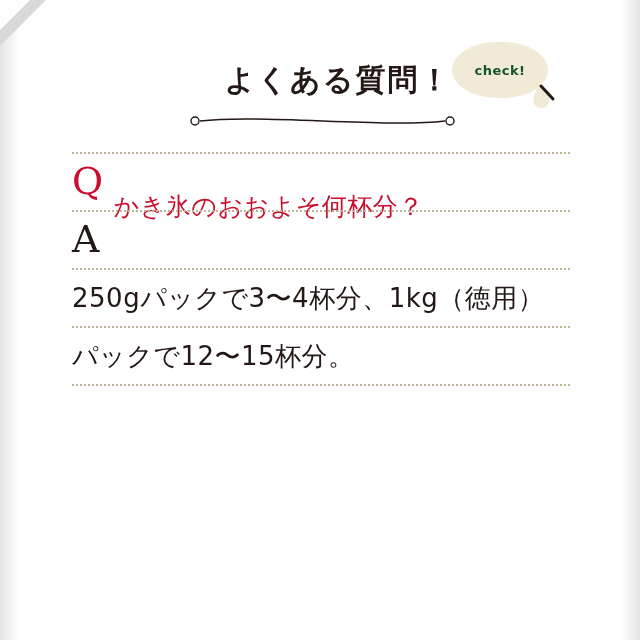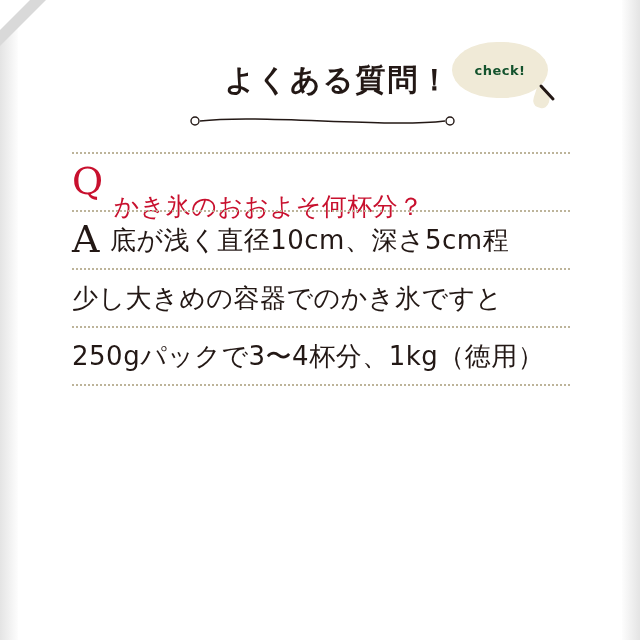--- a/index.html
+++ b/index.html
@@ -205,31 +205,30 @@
 
   <div id="qa">
 
     <div class="line q dotted">
       <span class="marker q-mark">Q</span>
       <span class="txt">かき氷のおおよそ何杯分？</span>
     </div>
 
     <div class="line dotted">
       <span class="marker a-mark">A</span>
-      <span class="txt">底が浅く直径10cm、深さ5cm程</span>
-    </div>
-
-
-
-    <div class="line dotted">
-      <span class="txt">少し大きめの容器でのかき氷ですと</span>
-    </div>
+    </div>
+
+
+
 
     <div class="line dotted">
       <span class="txt">250gパックで3〜4杯分、1kg（徳用）</span>
     </div>
 
+    <div class="line dotted">
+      <span class="txt">パックで12〜15杯分。</span>
+    </div>
 
 
     <div class="dotted"></div>
 
   </div>
 </div>
 
 </body></html>

